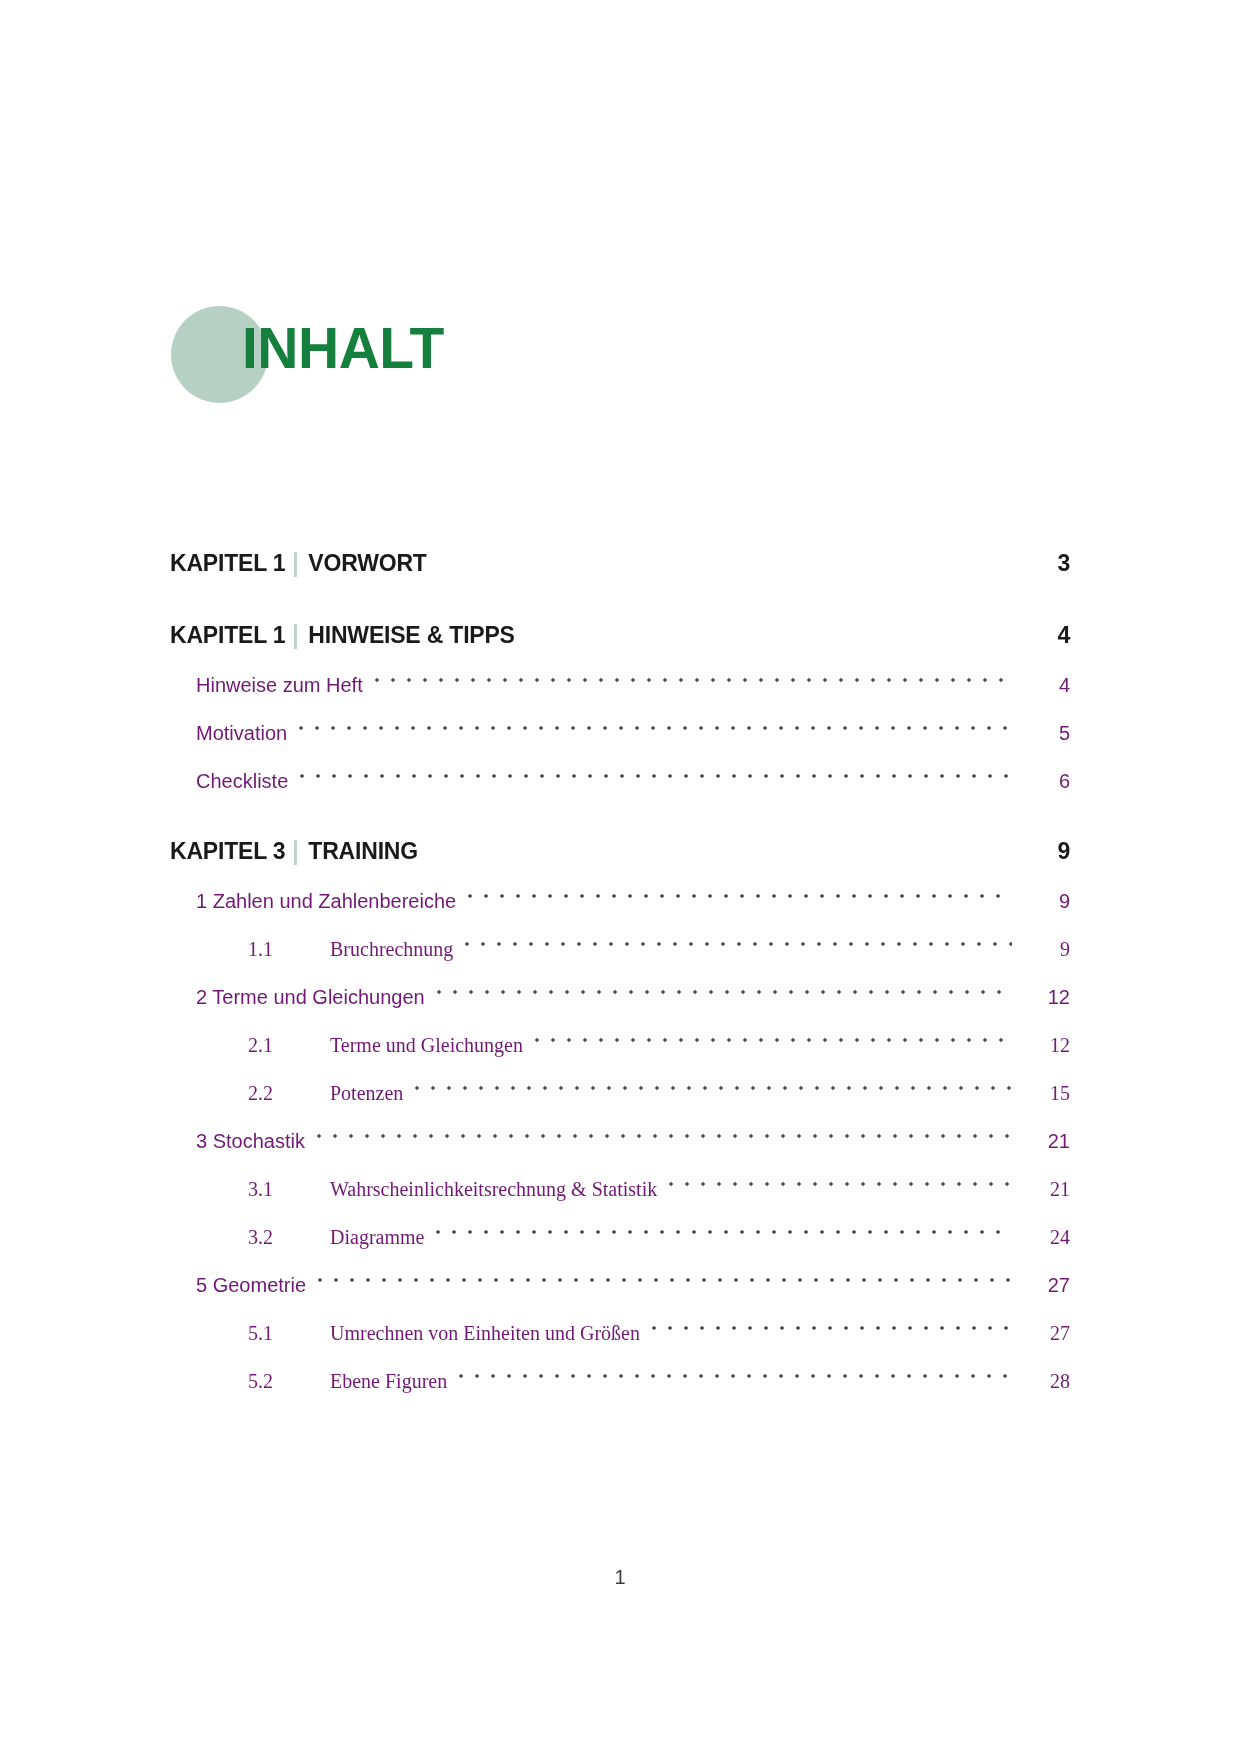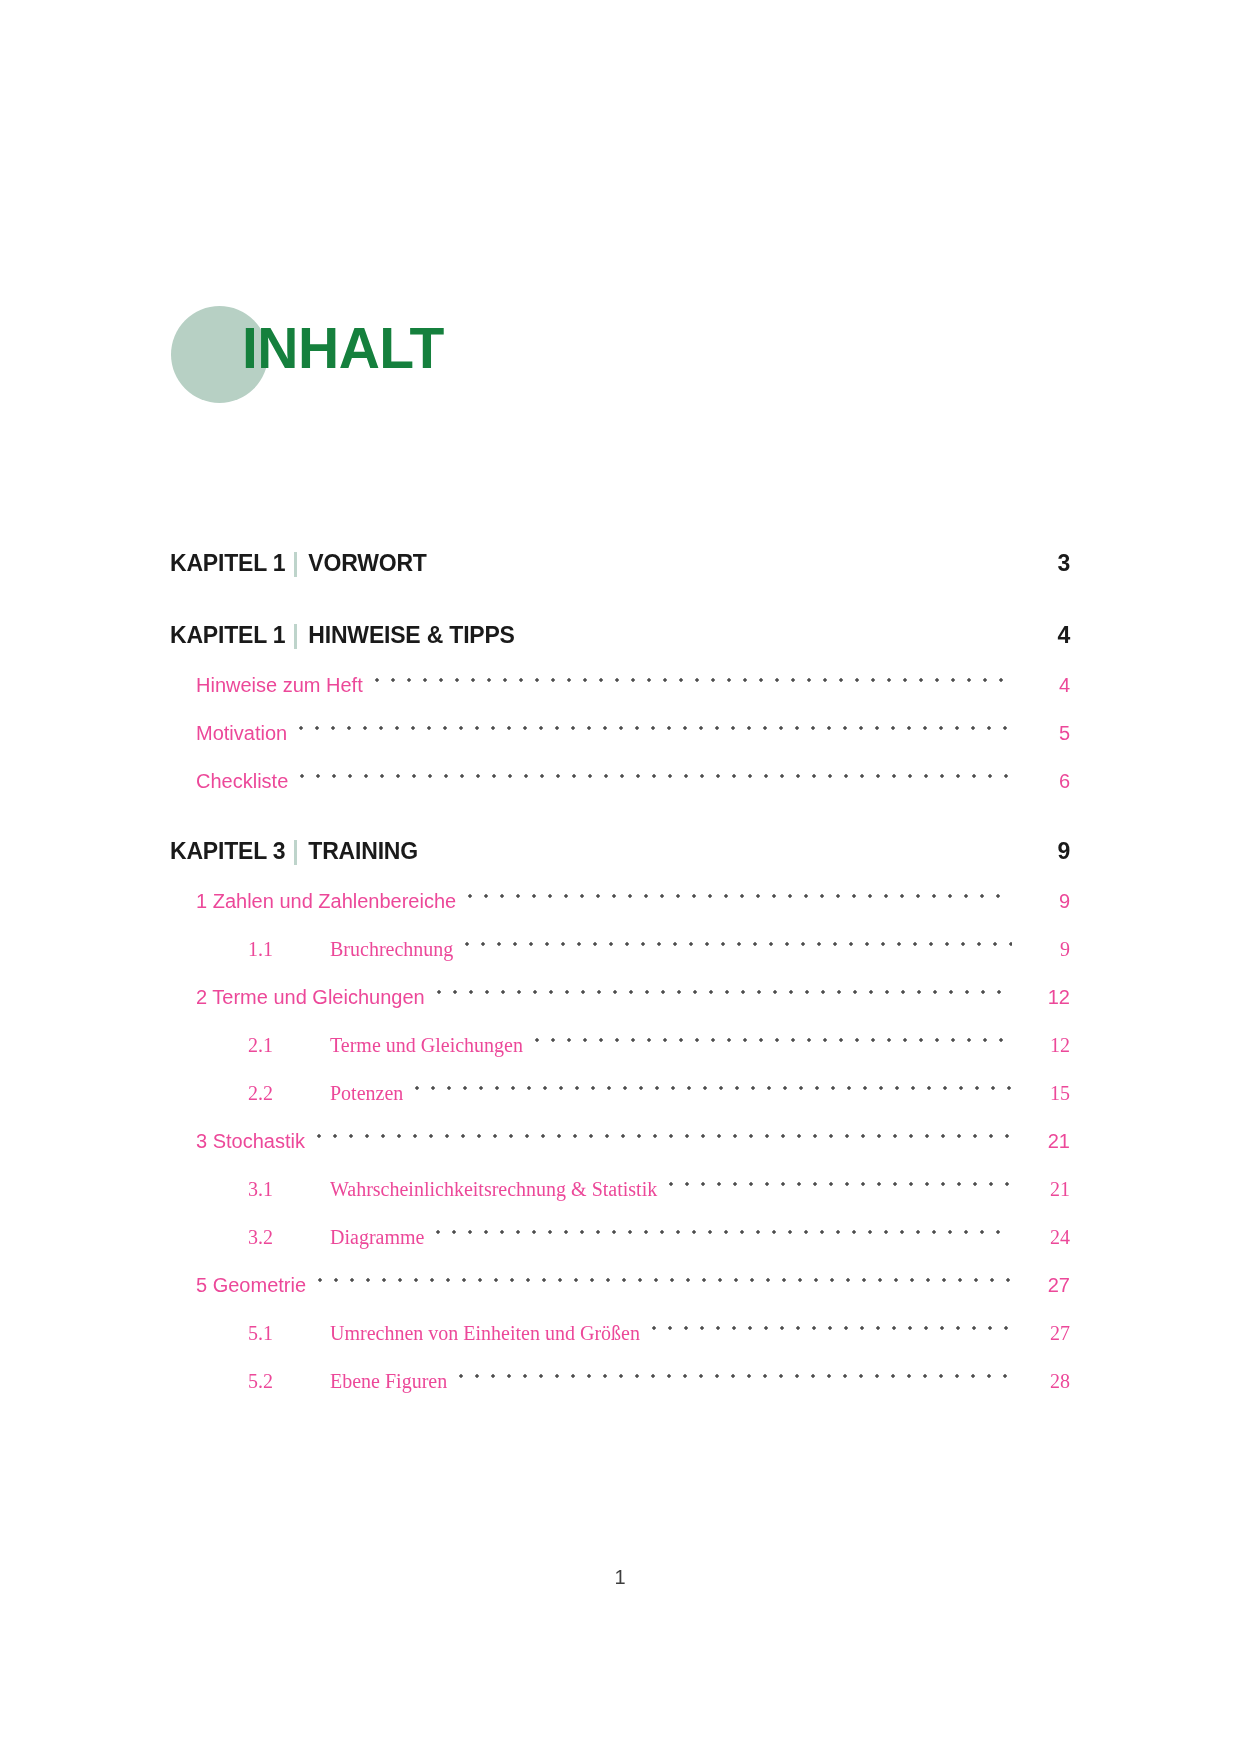--- a/index.html
+++ b/index.html
@@ -55,21 +55,21 @@
   .ch-sep {
     width: 3px;
     height: 25px;
     background: #bed4cb;
     margin: 0 11px 0 9px;
     flex: 0 0 auto;
   }
   .spacer { flex: 1; }
   .row.entry {
     font-size: 20px;
-    color: #ec4899;
+    color: #701a75;
   }
   .row.l1 { padding-left: 26px; }
   .row.l2 { padding-left: 78px; font-family: Liberation Serif, serif; }
   .entry-num { width: 82px; flex: 0 0 auto; }
   .leader {
     flex: 1;
     align-self: stretch;
     margin: 0 14px 0 10px;
     background-image: radial-gradient(circle at 2px 2px, #4d4d4d 1.5px, rgba(0,0,0,0) 1.8px);
     background-size: 16px 4px;

